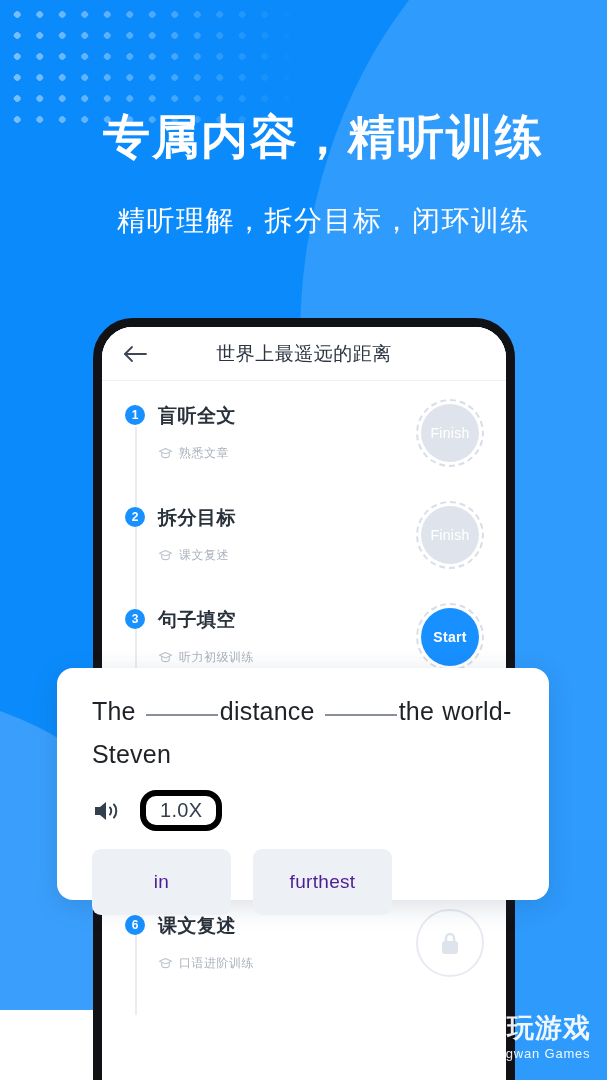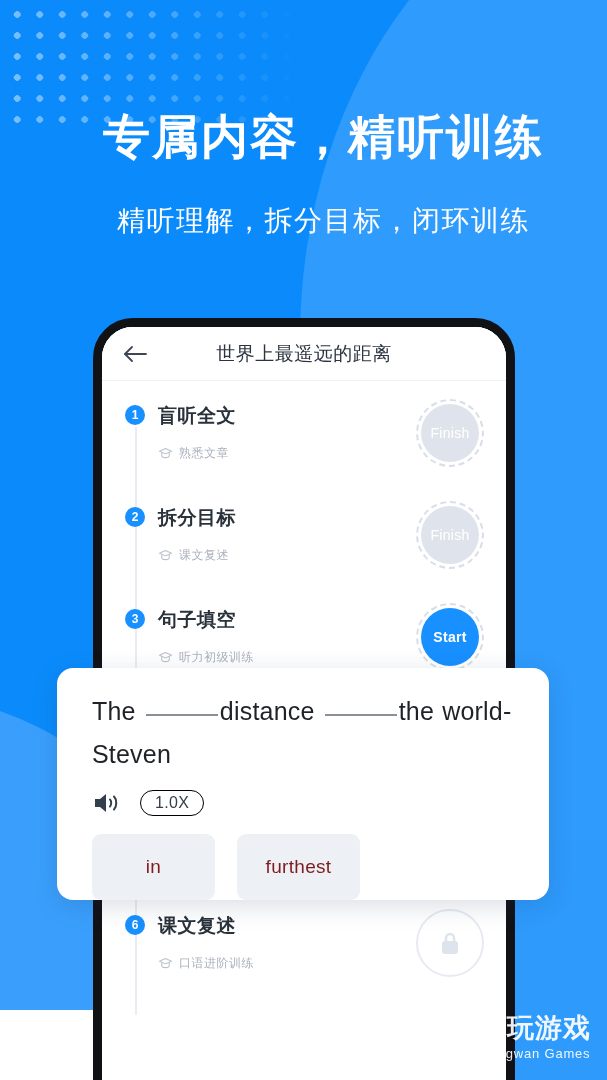--- a/index.html
+++ b/index.html
@@ -159,29 +159,29 @@
   .blank {
     display:inline-block; width:72px;
     border-bottom:2px solid #8a9099;
     margin:0 2px; vertical-align:4px; height:20px;
   }
   .audio-row {
     margin-top:14px; display:flex; align-items:center; gap:18px;
   }
   .speaker-icon { width:30px; height:26px; }
   .speed-pill {
-    border:1px solid #000000; border-radius:16px;
-    padding:3px 14px; font-size:16px; color:#333f4d;
+    border:6px solid #000000; border-radius:16px;
+    padding:3px 14px; font-size:20px; color:#333f4d;
     letter-spacing:.3px; font-weight:500;
   }
   .choices { margin-top:18px; display:flex; gap:22px; }
   .choice {
-    width:123px; height:66px; background:#edf0f4; border-radius:9px;
-    display:flex; align-items:center; justify-content:center;
-    font-size:19px; color:#7f1d1d; letter-spacing:.3px;
+    width:139px; height:66px; background:#edf0f4; border-radius:9px;
+    display:flex; align-items:center; justify-content:center;
+    font-size:19px; color:#4c1d95; letter-spacing:.3px;
   }
 
   
   .watermark {
     position:absolute; right:16px; bottom:20px;
     z-index:30; display:flex; align-items:flex-start; gap:7px;
     opacity:.92;
   }
   .wm-mark { width:42px; height:42px; flex:0 0 auto; }
   .wm-text { line-height:1; }

